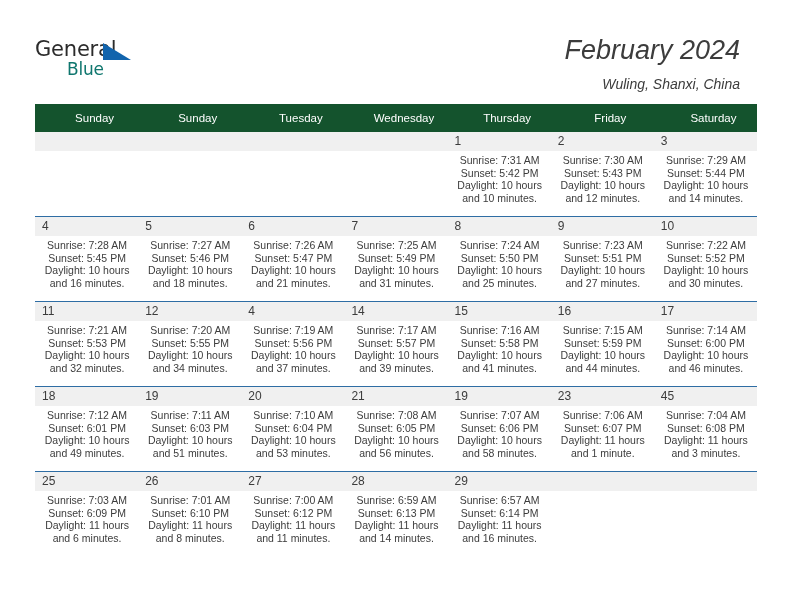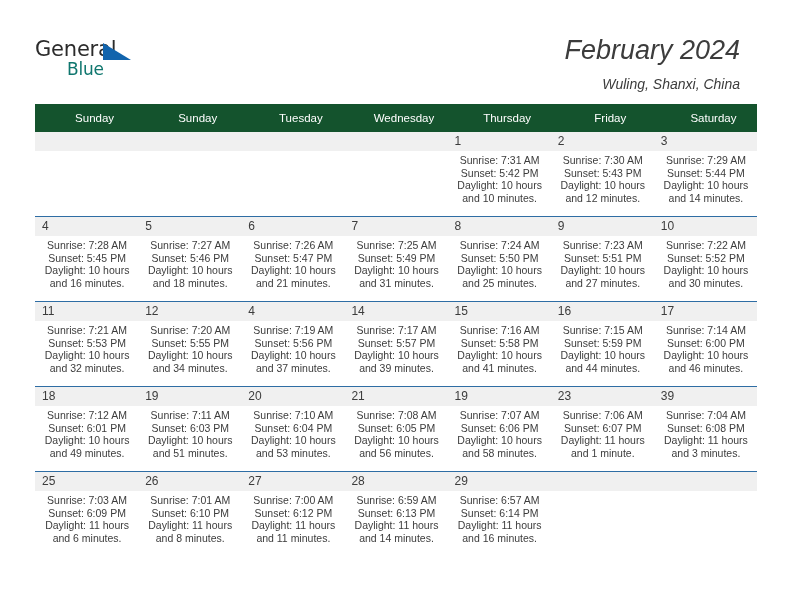--- a/index.html
+++ b/index.html
@@ -478,21 +478,21 @@
               <div class="dayinfo">
                 <div>Sunrise: 7:06 AM</div>
                 <div>Sunset: 6:07 PM</div>
                 <div>Daylight: 11 hours</div>
                 <div>and 1 minute.</div>
               </div>
             </div>
           </td>
           <td>
             <div class="daycell">
-              <div class="daynum-band">39</div>
+              <div class="daynum-band">45</div>
               <div class="dayinfo">
                 <div>Sunrise: 7:04 AM</div>
                 <div>Sunset: 6:08 PM</div>
                 <div>Daylight: 11 hours</div>
                 <div>and 3 minutes.</div>
               </div>
             </div>
           </td>
         </tr>
         <tr class="week-row">

